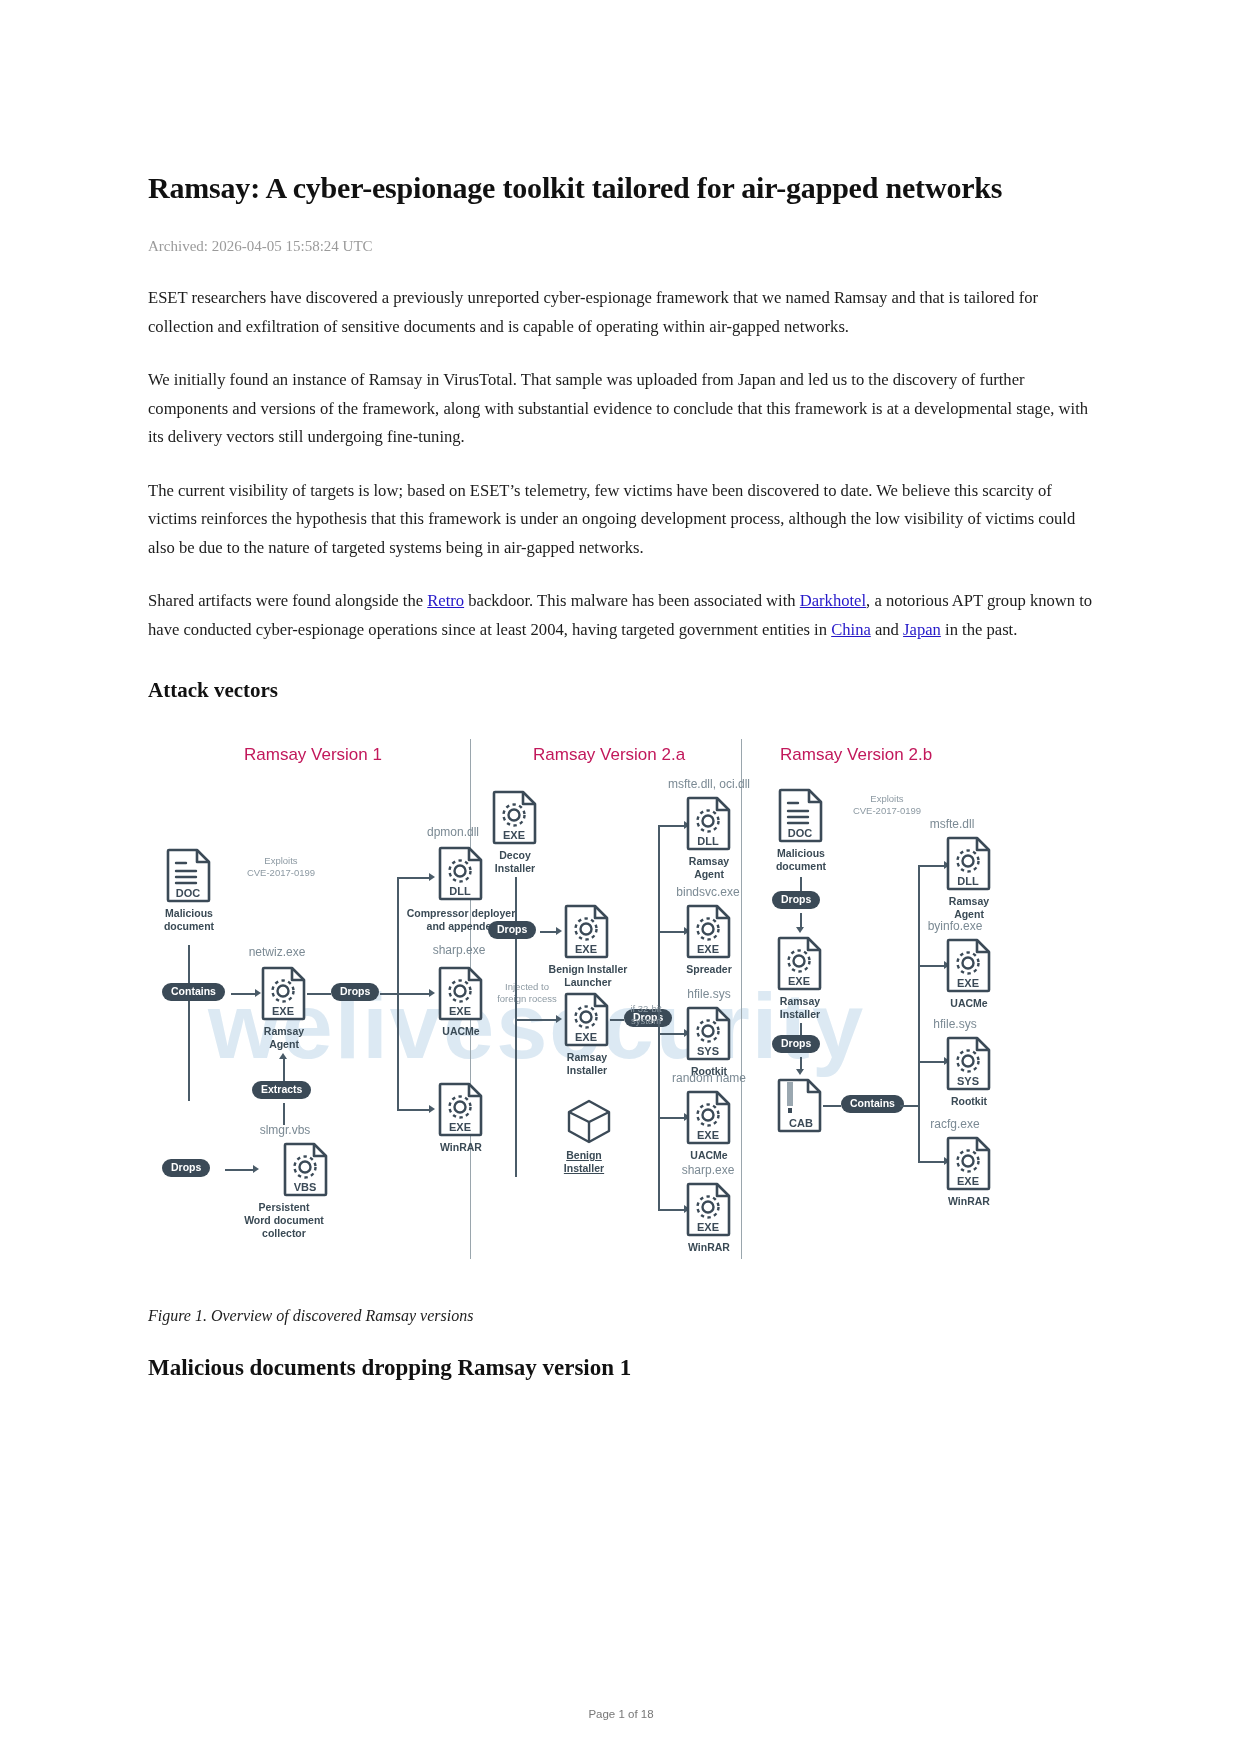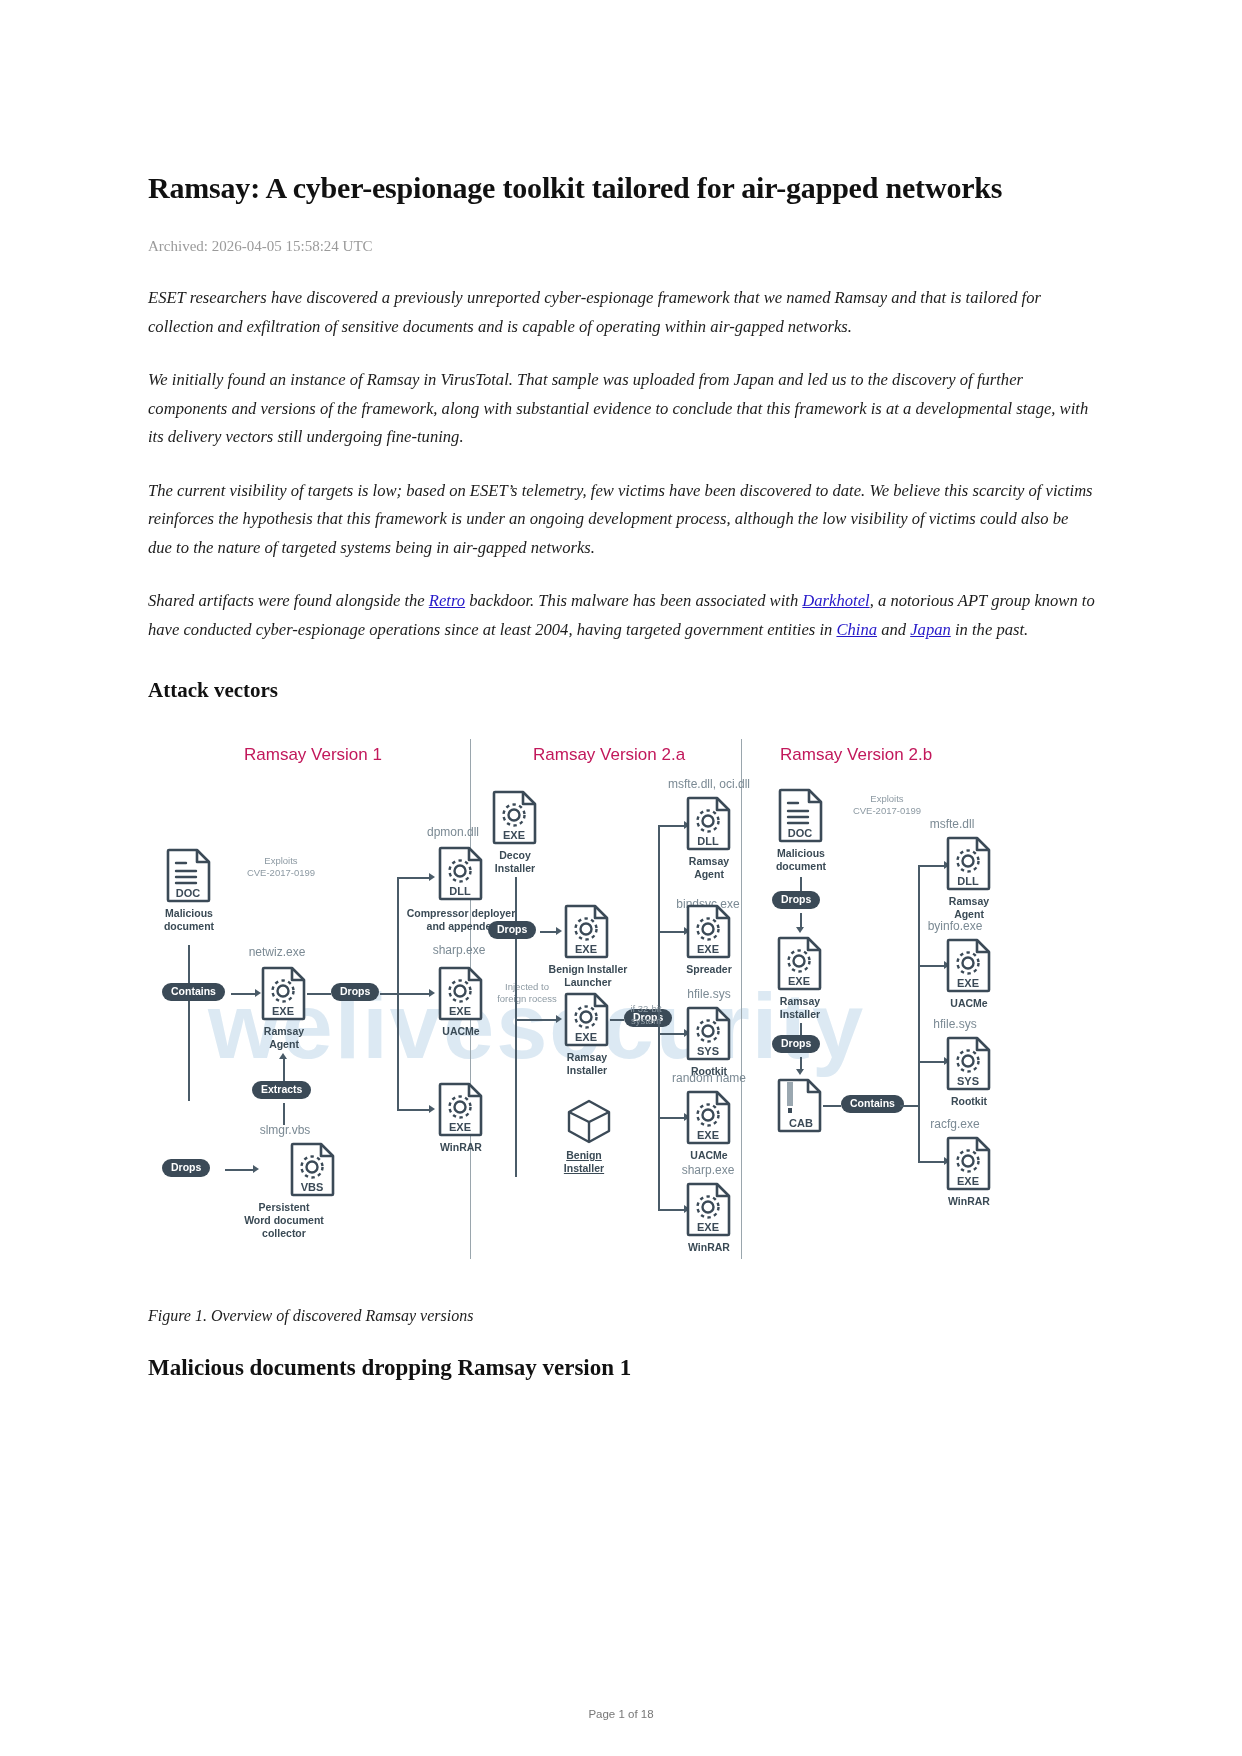--- a/index.html
+++ b/index.html
@@ -65,21 +65,20 @@
     margin: 0 0 28px 0;
     line-height: 1.3;
   }
 
   p.para {
     font-size: 16.6px;
     line-height: 1.72;
     margin: 0 0 25px 0;
     color: #1c1c1c;
     text-align: left;
-    font-style: italic;
   }
 
   a.doclink {
     color: #2417c9;
     text-decoration: underline;
   }
 
   h2.section {
     font-family: "Liberation Serif", serif;
     font-size: 21px;
@@ -344,21 +343,21 @@
           </svg>
         </div>
         <div class="nlabel" style="left:271px; top:412px; width:84px;">WinRAR</div>
 
         <div class="edge v" style="left:135px; top:330px; height:26px;"></div>
         <div class="arrow u" style="left:131px; top:324px;"></div>
         <div class="pill" style="left:104px; top:352px;">Extracts</div>
         <div class="edge v" style="left:135px; top:374px; height:22px;"></div>
 
         <div class="nfile" style="left:95px; top:394px; width:84px;">slmgr.vbs</div>
-        <div class="node" style="left:113px; top:412px;padding-left:29px;">
+        <div class="node" style="left:106px; top:412px;padding-left:29px;">
           <svg width="46" height="56" viewBox="0 0 46 56">
             <path d="M3 3 h28 l12 12 v38 a1 1 0 0 1 -1 1 h-39 a1 1 0 0 1 -1 -1 v-49 a1 1 0 0 1 1 -1 z" fill="#fff" stroke="#3b4a57" stroke-width="2.6" stroke-linejoin="round"></path>
             <path d="M31 3 v12 h12" fill="none" stroke="#3b4a57" stroke-width="2.6" stroke-linejoin="round"></path>
             <circle cx="22" cy="26" r="5.5" fill="none" stroke="#3b4a57" stroke-width="2.4"></circle>
             <circle cx="22" cy="26" r="10.5" fill="none" stroke="#3b4a57" stroke-width="2.4" stroke-dasharray="3.4 3.4"></circle>
             <text x="22" y="50" text-anchor="middle" font-family="Liberation Sans, sans-serif" font-size="11" font-weight="bold" fill="#3b4a57">VBS</text>
           </svg>
         </div>
         <div class="nlabel" style="left:82px; top:472px; width:108px;">Persistent
 Word document
@@ -443,21 +442,21 @@
             <path d="M3 3 h28 l12 12 v38 a1 1 0 0 1 -1 1 h-39 a1 1 0 0 1 -1 -1 v-49 a1 1 0 0 1 1 -1 z" fill="#fff" stroke="#3b4a57" stroke-width="2.6" stroke-linejoin="round"></path>
             <path d="M31 3 v12 h12" fill="none" stroke="#3b4a57" stroke-width="2.6" stroke-linejoin="round"></path>
             <circle cx="22" cy="26" r="5.5" fill="none" stroke="#3b4a57" stroke-width="2.4"></circle>
             <circle cx="22" cy="26" r="10.5" fill="none" stroke="#3b4a57" stroke-width="2.4" stroke-dasharray="3.4 3.4"></circle>
             <text x="22" y="50" text-anchor="middle" font-family="Liberation Sans, sans-serif" font-size="11" font-weight="bold" fill="#3b4a57">DLL</text>
           </svg>
         </div>
         <div class="nlabel" style="left:519px; top:126px; width:84px;">Ramsay
 Agent</div>
 
-        <div class="nfile" style="left:505px; top:168px; width:110px;text-align:center;">bindsvc.exe</div>
+        <div class="nfile" style="left:505px; top:156px; width:110px;text-align:center;">bindsvc.exe</div>
         <div class="node" style="left:538px; top:174px;">
           <svg width="46" height="56" viewBox="0 0 46 56">
             <path d="M3 3 h28 l12 12 v38 a1 1 0 0 1 -1 1 h-39 a1 1 0 0 1 -1 -1 v-49 a1 1 0 0 1 1 -1 z" fill="#fff" stroke="#3b4a57" stroke-width="2.6" stroke-linejoin="round"></path>
             <path d="M31 3 v12 h12" fill="none" stroke="#3b4a57" stroke-width="2.6" stroke-linejoin="round"></path>
             <circle cx="22" cy="26" r="5.5" fill="none" stroke="#3b4a57" stroke-width="2.4"></circle>
             <circle cx="22" cy="26" r="10.5" fill="none" stroke="#3b4a57" stroke-width="2.4" stroke-dasharray="3.4 3.4"></circle>
             <text x="22" y="50" text-anchor="middle" font-family="Liberation Sans, sans-serif" font-size="11" font-weight="bold" fill="#3b4a57">EXE</text>
           </svg>
         </div>
         <div class="nlabel" style="left:519px; top:234px; width:84px;">Spreader</div>

